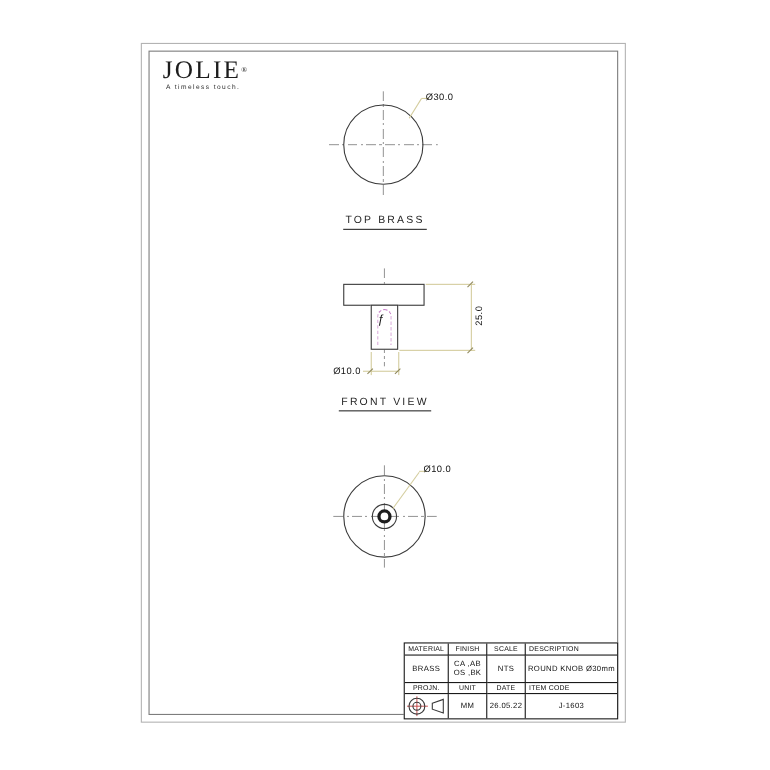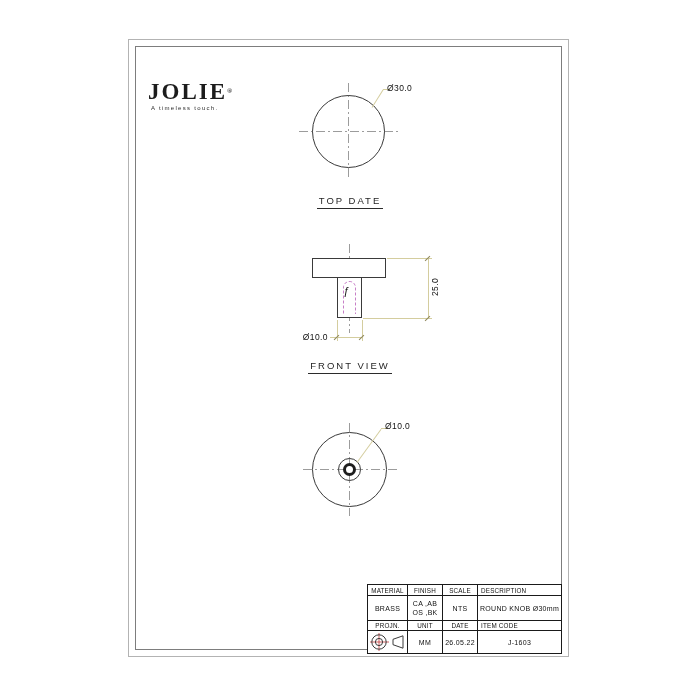--- a/index.html
+++ b/index.html
@@ -6,21 +6,21 @@
   html,body { background:#ffffff; }
   body { font-family:"Liberation Sans", sans-serif; color:#1a1a1a; }
   #canvas { position:relative; width:700px; height:700px; background:#ffffff; overflow:hidden; }
 
   
   .sheet-outer { position:absolute; left:128px; top:39px; width:441px; height:618px; border:1px solid #b3b3b3; }
   .sheet-inner { position:absolute; left:135px; top:46px; width:427px; height:604px; border:1.5px solid #7d7d7d; background:#ffffff; }
 
   
   .logo { position:absolute; left:148px; top:52px; }
-  .logo-name { font-family:"Liberation Serif", serif; font-size:23px; font-weight:700; letter-spacing:2px; color:#1c1c1c; line-height:1;margin-top:28px; }
+  .logo-name { font-family:"Liberation Serif", serif; font-size:23px; font-weight:400; letter-spacing:2px; color:#1c1c1c; line-height:1; }
   .logo-mark { font-family:"Liberation Serif", serif; font-size:7px; vertical-align:6px; letter-spacing:0; }
   .logo-tagline { font-size:6px; letter-spacing:1.3px; color:#2e2e2e; margin-top:2px; padding-left:3px; }
   .cl-h { position:absolute; height:1px;
           background:repeating-linear-gradient(90deg,#9c9c9c 0 9px,transparent 9px 12px,#9c9c9c 12px 14px,transparent 14px 17px); }
   .cl-v { position:absolute; width:1px;
           background:repeating-linear-gradient(180deg,#9c9c9c 0 9px,transparent 9px 12px,#9c9c9c 12px 14px,transparent 14px 17px); }
   .dim-h { position:absolute; height:1px; background:#d4cd9e; }
   .dim-v { position:absolute; width:1px; background:#d4cd9e; }
   .leader { position:absolute; height:1px; background:#d4cd9e; transform-origin:left center; }
   .tick { position:absolute; width:7px; height:1px; background:#8f885c; transform:rotate(-45deg); }
@@ -66,21 +66,21 @@
     <div class="logo-tagline">A timeless touch.</div>
   </div>
 
   <div class="cl-h" style="left:299px; top:131px; width:99px;"></div>
   <div class="cl-v" style="left:348px; top:83px; height:97px;"></div>
   <div class="circle" style="left:312px; top:95px; width:73px; height:73px;"></div>
   <div class="leader" style="left:372px; top:107px; width:21px; transform:rotate(-58deg);"></div>
   <div class="dim-h" style="left:383px; top:89px; width:7px;"></div>
   <div class="dim-text" style="left:387px; top:83px;">Ø30.0</div>
   <div class="view-label-wrap" style="left:300px; top:190px; width:100px;">
-    <span class="view-label">TOP DATE</span>
+    <span class="view-label">TOP BRASS</span>
   </div>
 
   <div class="cl-v" style="left:349px; top:244px; height:89px;"></div>
   <div class="rect" style="left:312px; top:258px; width:74px; height:20px;"></div>
   <div class="rect" style="left:337px; top:277px; width:25px; height:41px;"></div>
   <div class="hidden-hole"></div>
   <div class="thread-glyph">ƒ</div>
 
   <div class="dim-h" style="left:387px; top:258px; width:45px;"></div>
   <div class="dim-h" style="left:363px; top:318px; width:69px;"></div>

